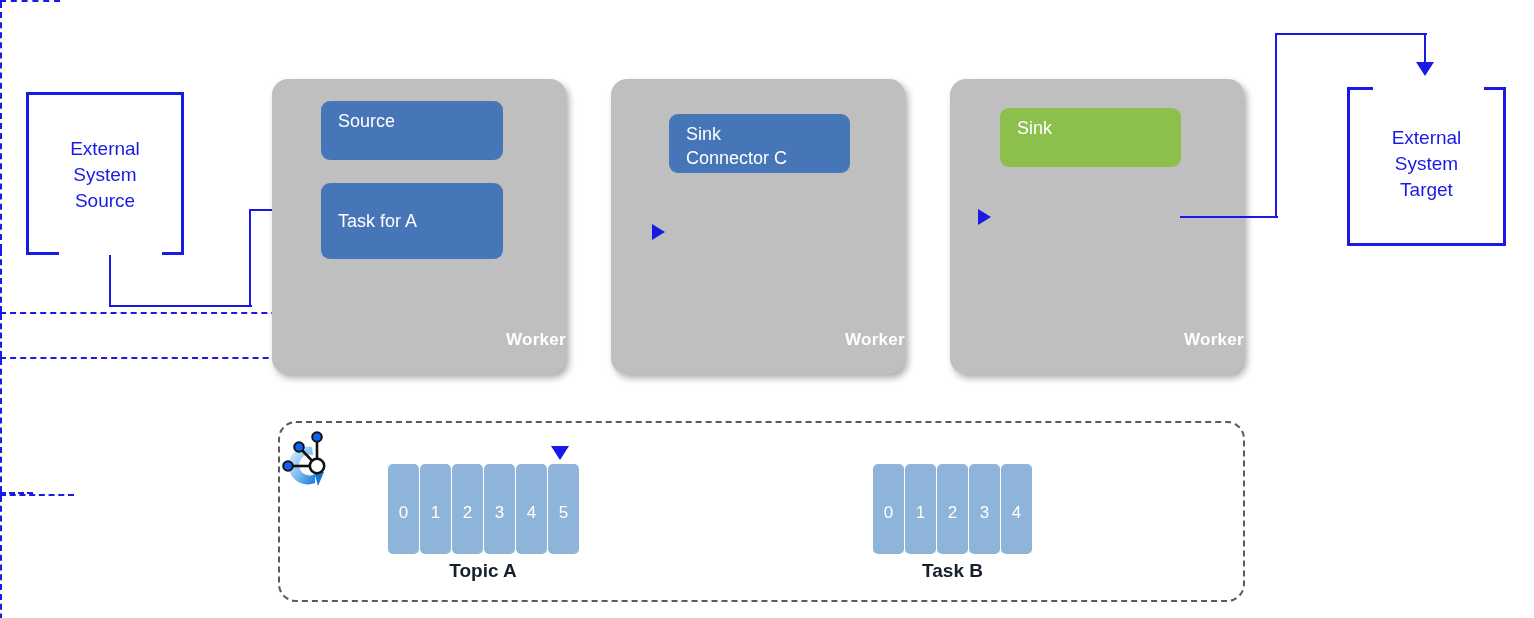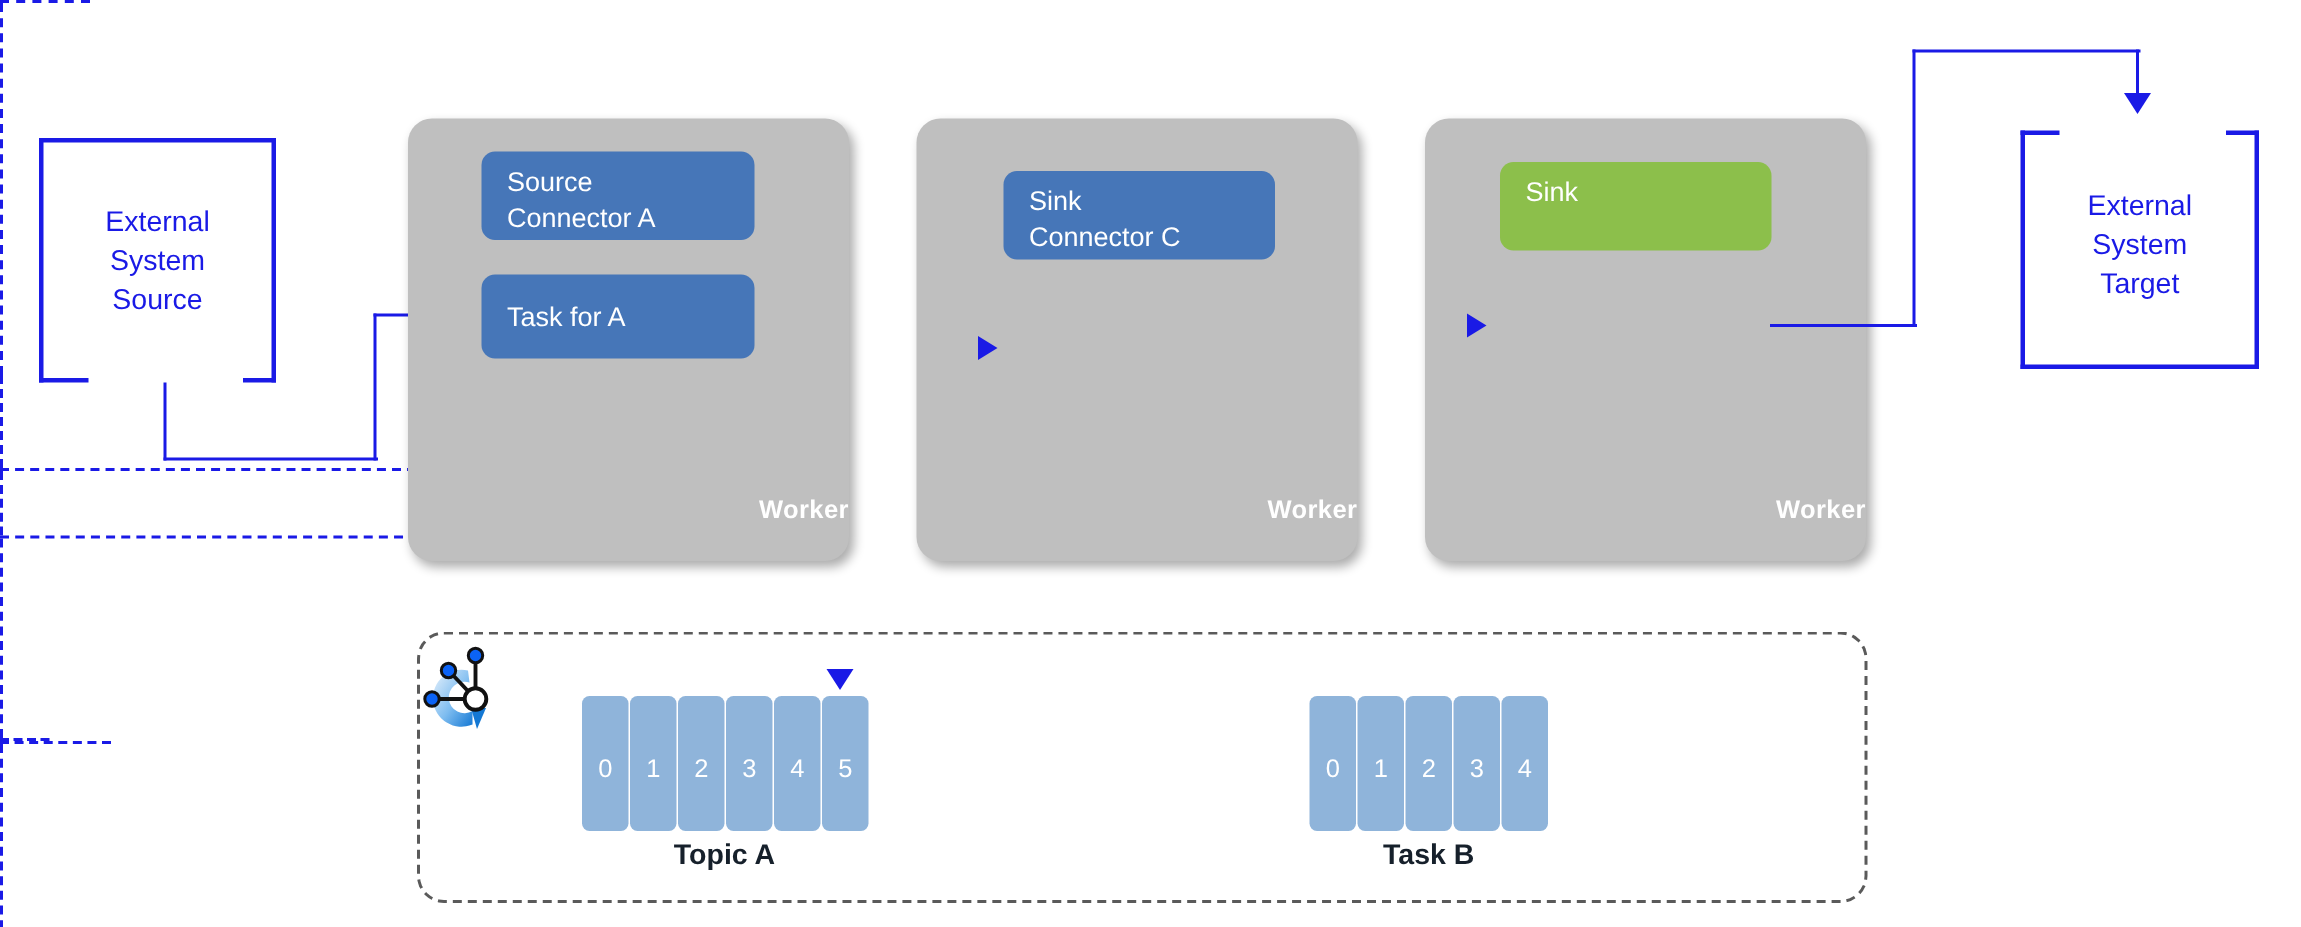--- a/index.html
+++ b/index.html
@@ -72,23 +72,22 @@
 
   <div class="ln lnv" style="left:109px;top:255px;height:52px;"></div>
   <div class="ln lnh" style="left:109px;top:305px;width:143px;"></div>
   <div class="ln lnv" style="left:249px;top:209px;height:98px;"></div>
   <div class="ln lnh" style="left:249px;top:209px;width:65px;"></div>
   <div class="arrow arr-r" style="left:310px;top:203px;"></div>
 
   <div class="worker" style="left:272px;top:79px;width:294px;height:295px;">
     <div class="chip blue" style="left:49px;top:22px;width:182px;height:59px;">
       <div>Source</div>
-      <div>Connector A</div>
-    </div>
-    <div class="chip blue mid" style="left:49px;top:104px;width:182px;height:56px;">
+    </div>
+    <div class="chip blue mid" style="left:49px;top:104px;width:182px;height:76px;">
       <span>Task for A</span>
     </div>
     <div class="wlabel">Worker</div>
   </div>
 
   <div class="dh" style="left:501px;top:209px;width:60px;"></div>
   <div class="dv" style="left:559px;top:209px;height:248px;"></div>
   <div class="arrow arr-d" style="left:551px;top:446px;"></div>
 
   <div class="worker" style="left:611px;top:79px;width:294px;height:295px;">

